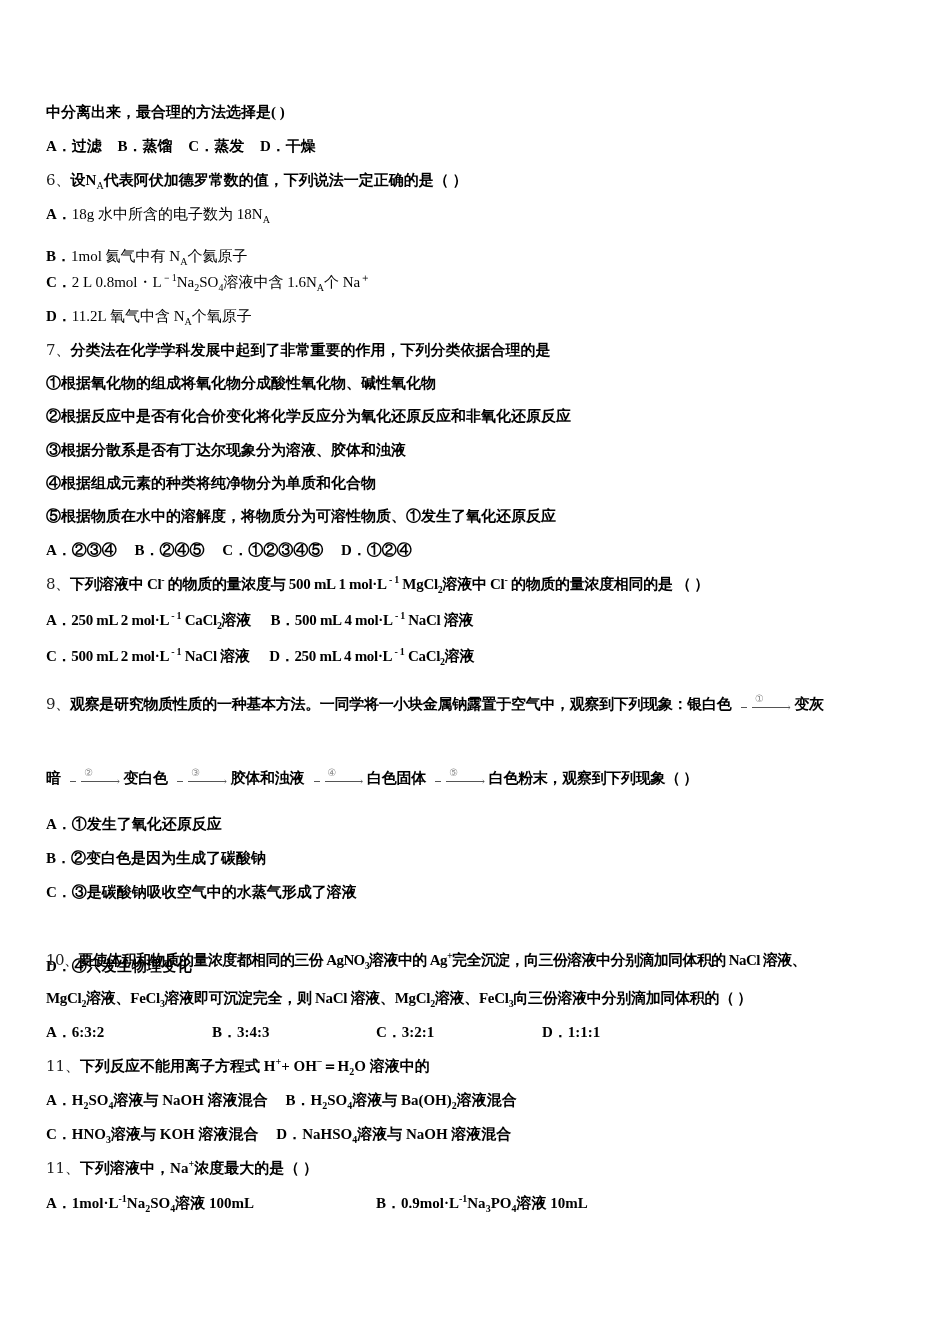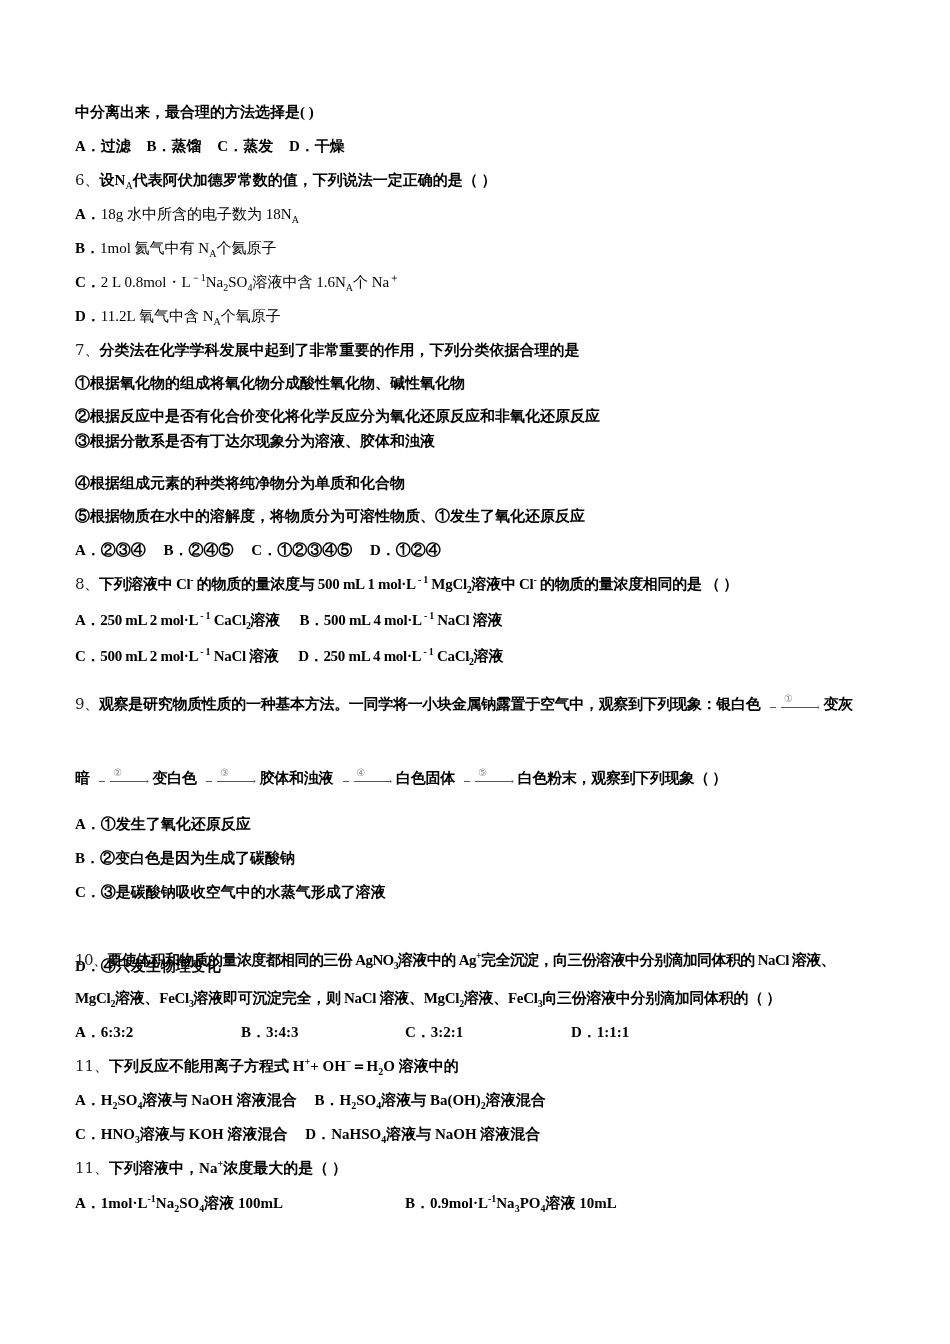--- a/index.html
+++ b/index.html
@@ -1,21 +1,21 @@
 <!DOCTYPE html>
 <html><head>
 <meta charset="utf-8">
 <style>
   html, body { margin: 0; padding: 0; background: #ffffff; }
   body {
     width: 950px; height: 1344px; position: relative; overflow: hidden;
     font-family: "Liberation Serif", "DejaVu Serif", serif;
     color: #000; font-size: 15px;
   }
-  .line { position: absolute; left: 46px; white-space: nowrap; line-height: 20px; margin-left: 29px; }
+  .line { position: absolute; left: 46px; white-space: nowrap; line-height: 20px; }
   .b { font-weight: bold; }
   .num { font-family: "DejaVu Serif", serif; font-weight: normal; color: #222; }
   .cond { letter-spacing: -0.3px; }
   sub, sup { font-size: 10px; line-height: 0; }
   .gap { display: inline-block; }
   .arrow {
     display: inline-block; position: relative; width: 44px; height: 20px;
     vertical-align: middle; margin: 0 6px;
   }
   .arrow .dash { position: absolute; left: 0; top: 11px; width: 6px; border-top: 1px solid #555; }
@@ -33,36 +33,36 @@
   <span><span>C．</span><span>蒸发</span></span><span class="gap" style="width:12px"></span>
   <span><span>D．</span><span>干燥</span></span>
 </div>
 
 <div class="line" style="top:170px">
   <span class="num">6、</span><span class="b">设N</span><sub>A</sub><span class="b">代表阿伏加德罗常数的值，下列说法一定正确的是（    ）</span>
 </div>
 <div class="line" style="top:204px">
   <span class="b">A．</span><span>18g 水中所含的电子数为 18N</span><sub>A</sub>
 </div>
-<div class="line" style="top:238px">
+<div class="line" style="top:246px">
   <span class="b">B．</span><span>1mol 氦气中有 N</span><sub>A</sub><span>个氦原子</span>
 </div>
 <div class="line" style="top:272px">
   <span class="b">C．</span><span>2 L 0.8mol・L</span><sup>－1</sup><span>Na</span><sub>2</sub><span>SO</span><sub>4</sub><span>溶液中含 1.6N</span><sub>A</sub><span>个 Na</span><sup>＋</sup>
 </div>
 <div class="line" style="top:306px">
   <span class="b">D．</span><span>11.2L 氧气中含 N</span><sub>A</sub><span>个氧原子</span>
 </div>
 
 <div class="line" style="top:340px">
   <span class="num">7、</span><span class="b">分类法在化学学科发展中起到了非常重要的作用，下列分类依据合理的是</span>
 </div>
 <div class="line b" style="top:373px">①根据氧化物的组成将氧化物分成酸性氧化物、碱性氧化物</div>
 <div class="line b" style="top:406px">②根据反应中是否有化合价变化将化学反应分为氧化还原反应和非氧化还原反应</div>
-<div class="line b" style="top:431px">③根据分散系是否有丁达尔现象分为溶液、胶体和浊液</div>
+<div class="line b" style="top:440px">③根据分散系是否有丁达尔现象分为溶液、胶体和浊液</div>
 <div class="line b" style="top:473px">④根据组成元素的种类将纯净物分为单质和化合物</div>
 <div class="line b" style="top:506px">⑤根据物质在水中的溶解度，将物质分为可溶性物质、①发生了氧化还原反应</div>
 <div class="line b" style="top:540px">
   <span><span>A．</span><span>②③④</span></span><span class="gap" style="width:14px"></span>
   <span><span>B．</span><span>②④⑤</span></span><span class="gap" style="width:14px"></span>
   <span><span>C．</span><span>①②③④⑤</span></span><span class="gap" style="width:14px"></span>
   <span><span>D．</span><span>①②④</span></span>
 </div>
 
 <div class="line cond" style="top:574px">

